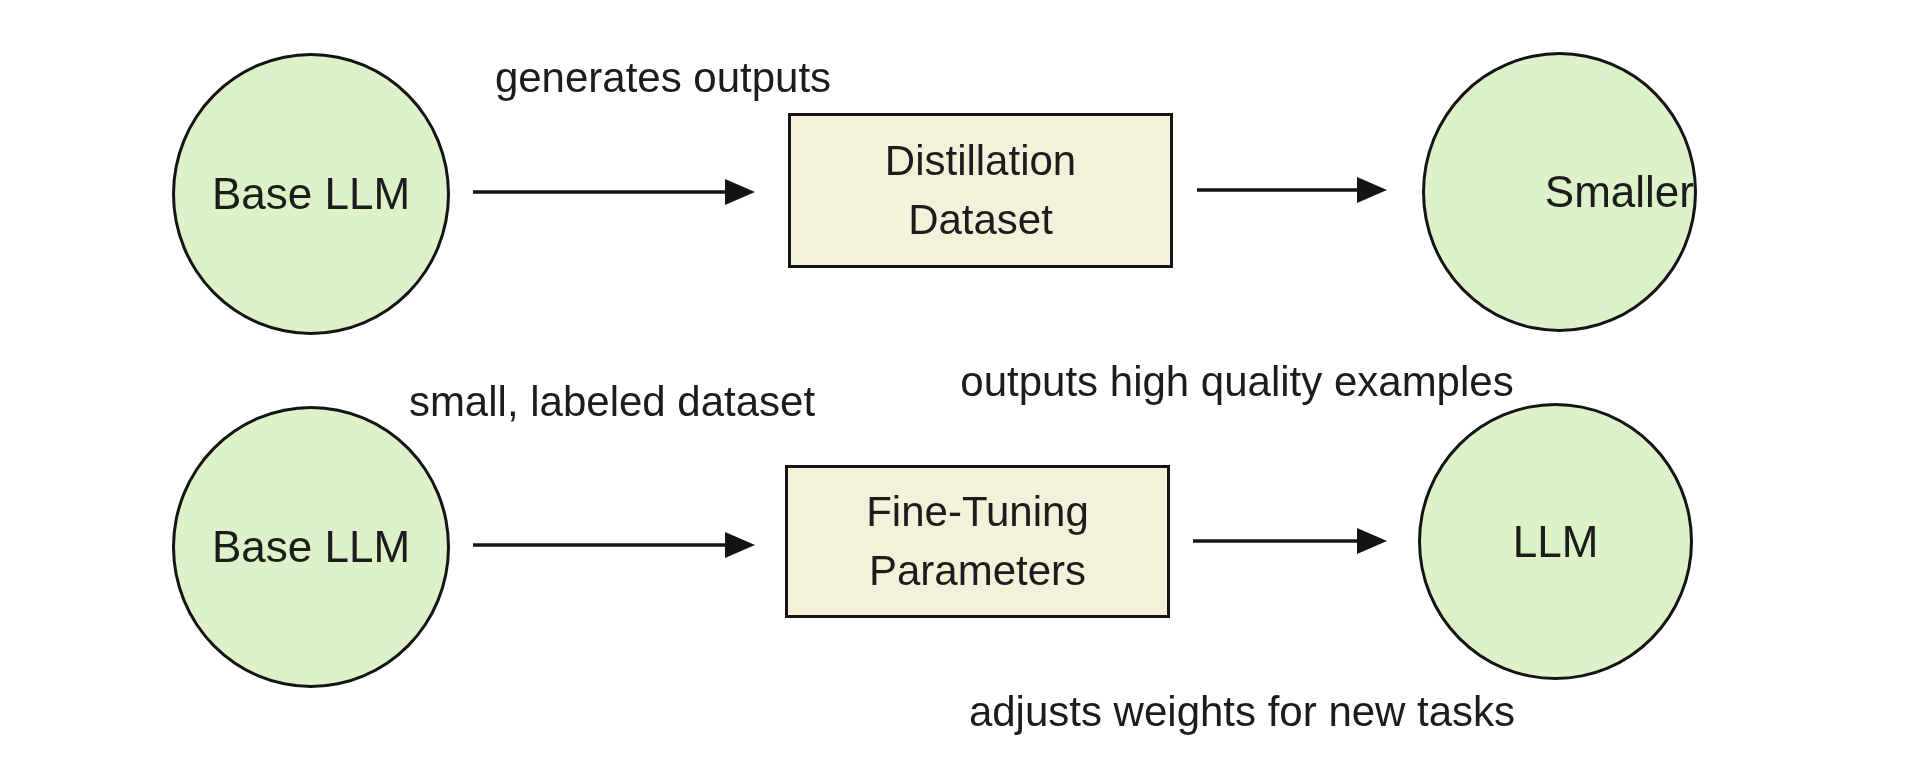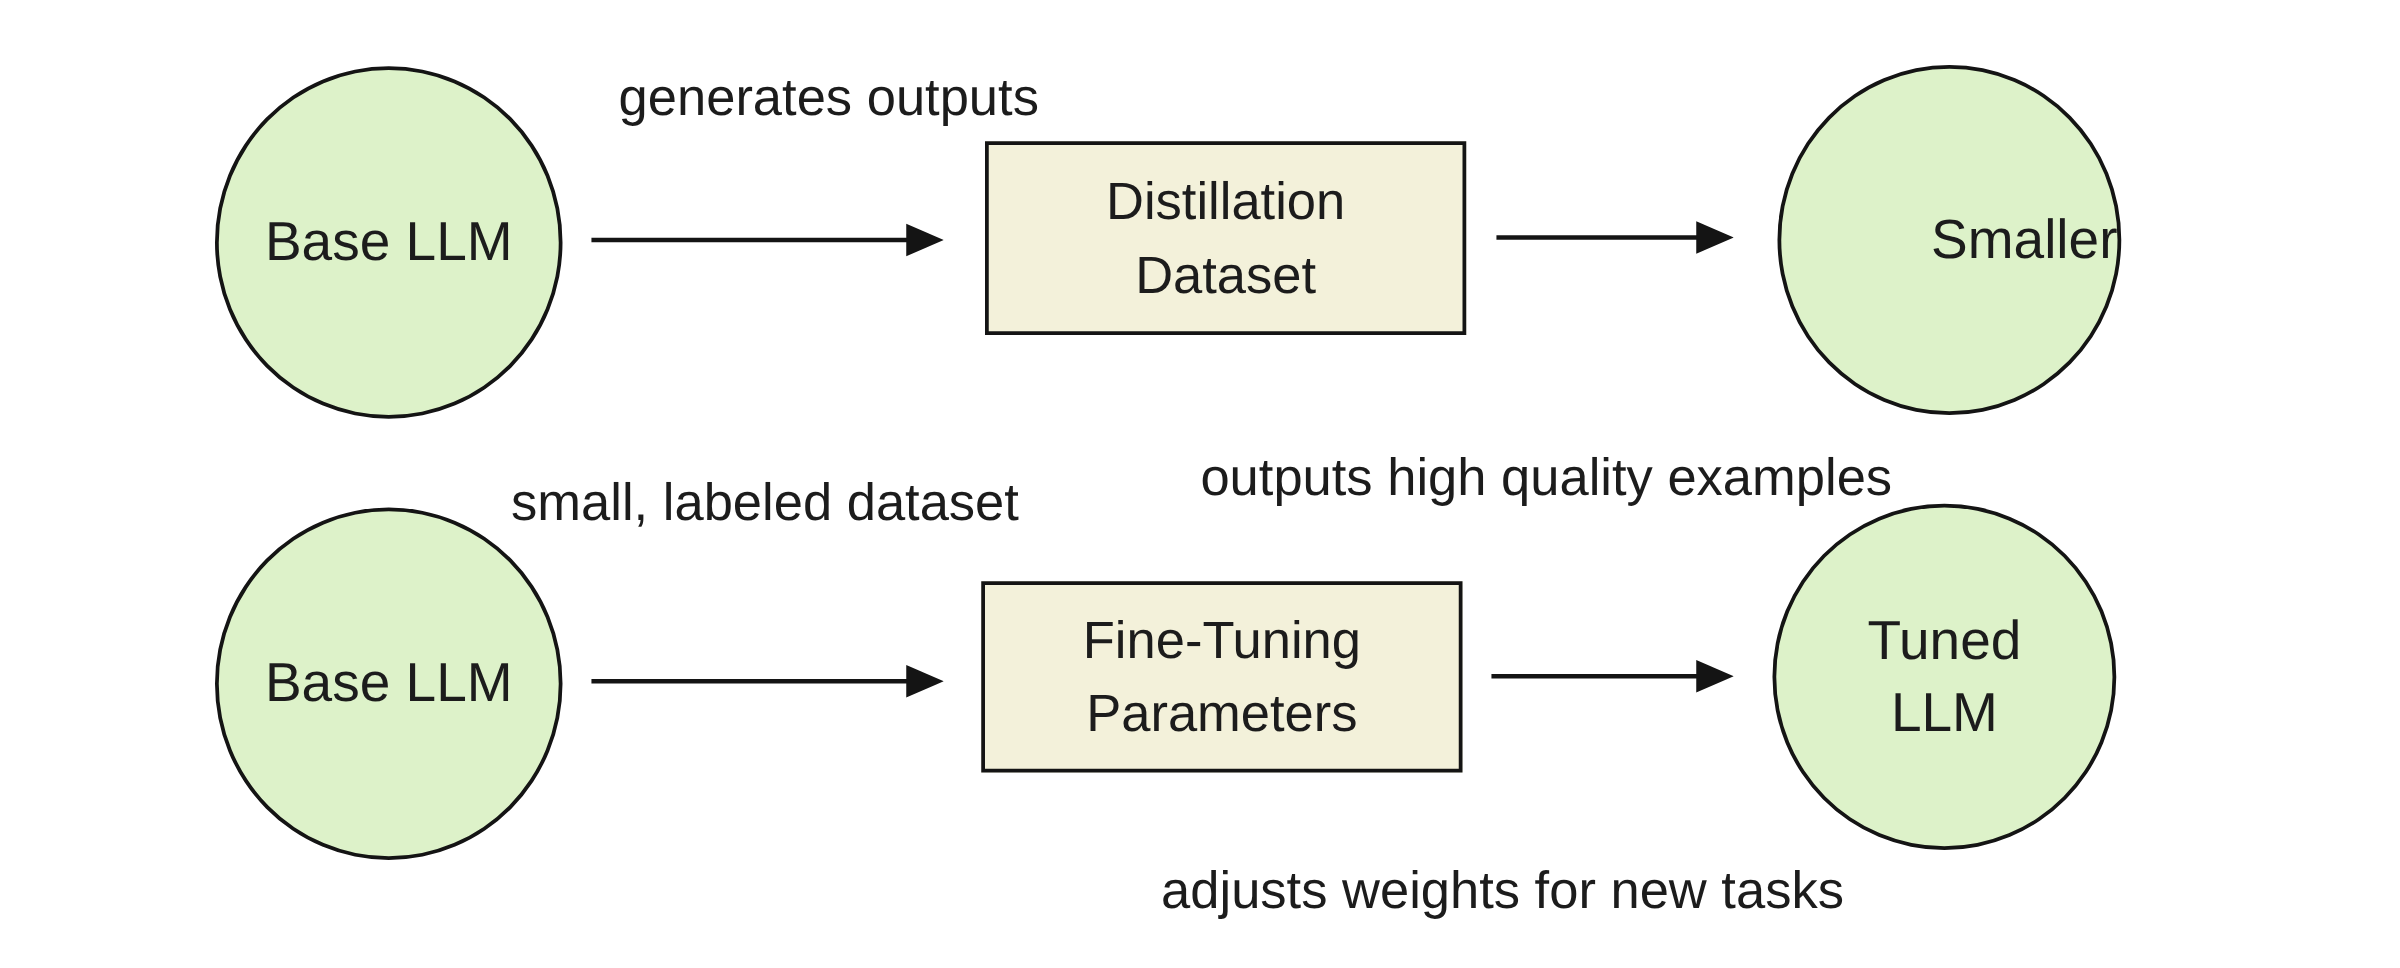--- a/index.html
+++ b/index.html
@@ -70,21 +70,21 @@
   .a2 { left: 1197px; top: 175px; }
   .label-row1  { left: 413px; top: 42px;  width: 500px; margin-top: 12px; }
   .caption-row1{ left: 957px; top: 338px; width: 560px; margin-top: 20px; }
   
   .c3 { left: 172px;  top: 406px; width: 278px; height: 282px; }
   .b2 { left: 785px;  top: 465px; width: 385px; height: 153px; text-align: right; }
   .c4 { left: 1418px; top: 403px; width: 275px; height: 277px; }
   .a3 { left: 473px;  top: 530px; }
   .a4 { left: 1193px; top: 526px; }
   .label-row2  { left: 362px; top: 378px; width: 500px; }
-  .caption-row2{ left: 922px; top: 688px; width: 560px; }
+  .caption-row2{ left: 962px; top: 688px; width: 560px; }
 </style>
 </head>
 <body>
 
 <div class="canvas">
 
   <div class="flow-label label-row1">generates outputs</div>
 
   <div class="node-circle c1">
     <span>Base LLM</span>
@@ -126,20 +126,19 @@
     <span>Fine-Tuning</span>
     <span>Parameters</span>
   </div>
 
   <svg class="arrow a4" width="194" height="30" viewBox="0 0 194 30">
     <line x1="0" y1="15" x2="165" y2="15" stroke="currentColor" stroke-width="3.5"></line>
     <polygon points="164,2 164,28 194,15" fill="currentColor"></polygon>
   </svg>
 
   <div class="node-circle c4">
-    <span>Tuned</span>
     <span>LLM</span>
   </div>
 
   <div class="flow-label caption-row2">adjusts weights for new tasks</div>
 
 
 </div>
 
 </body></html>

